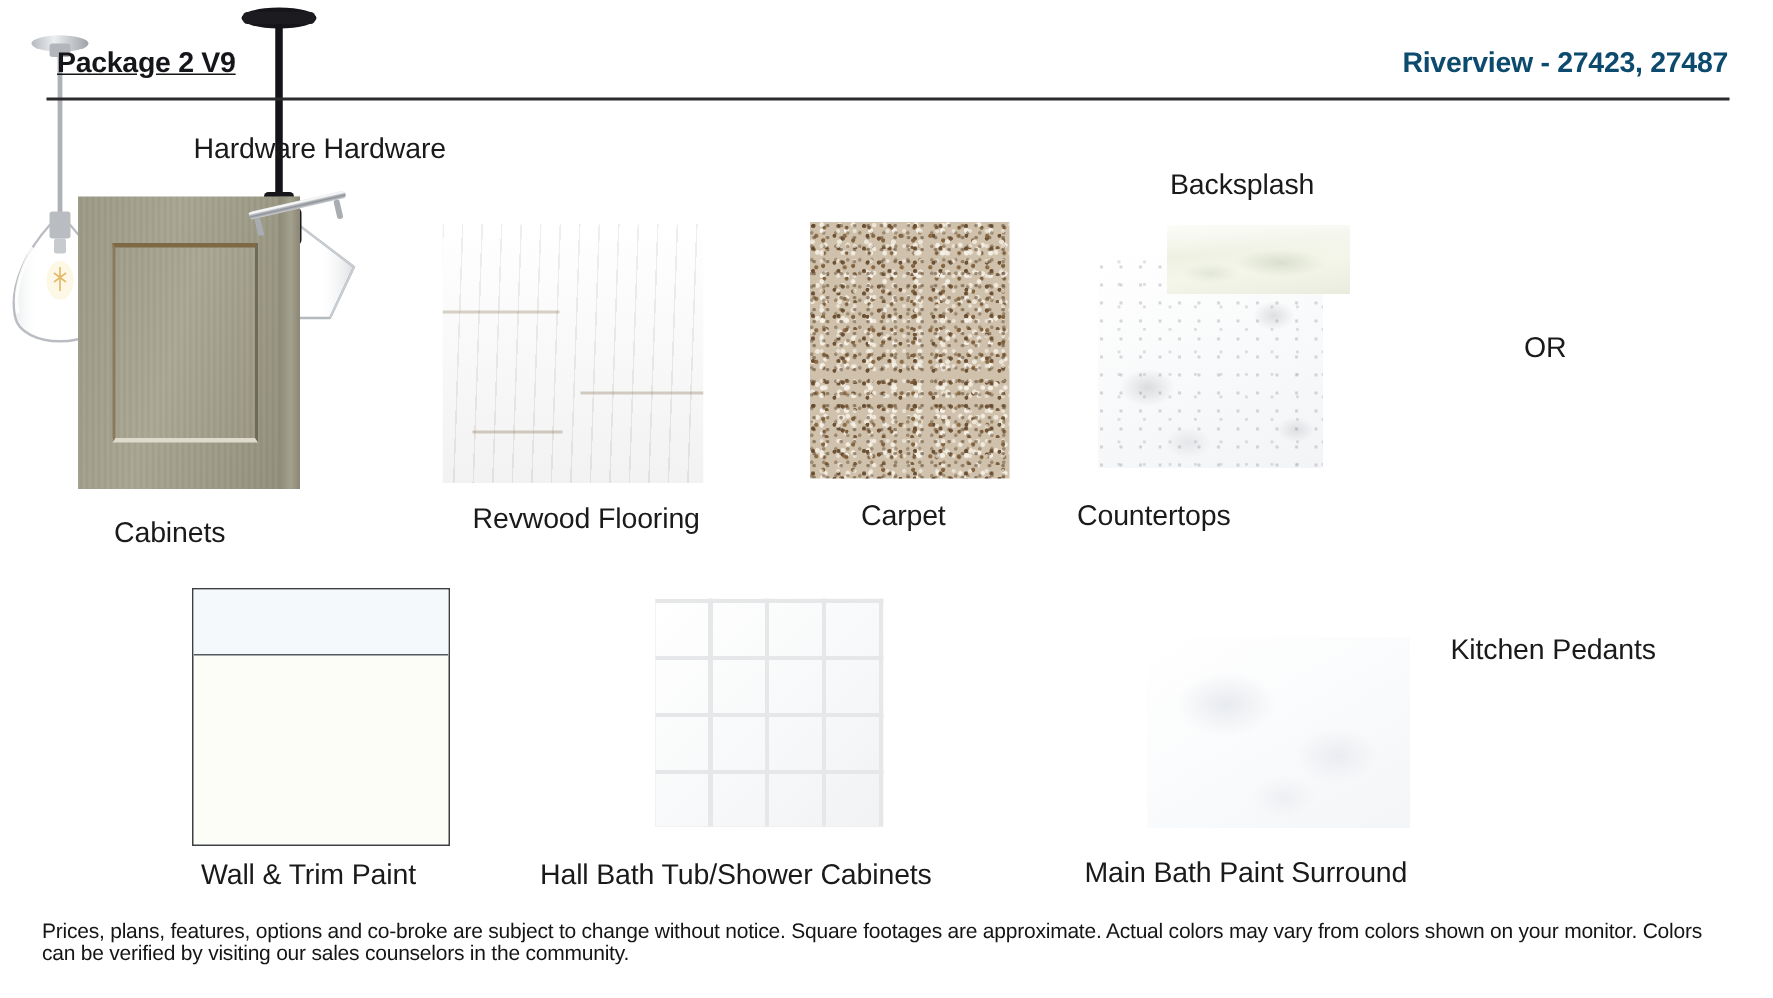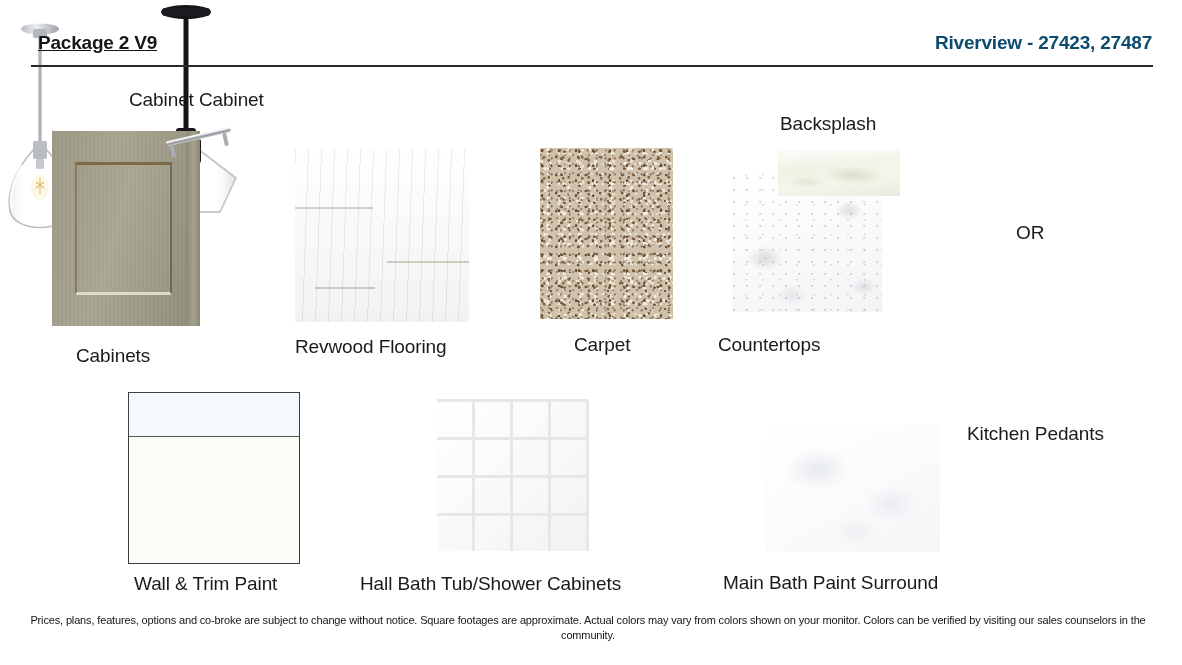--- a/index.html
+++ b/index.html
@@ -252,43 +252,42 @@
       radial-gradient(ellipse 38px 26px at 72% 62%, rgba(230,233,238,0.80) 0%, rgba(0,0,0,0) 72%),
       radial-gradient(ellipse 30px 20px at 52% 84%, rgba(233,236,240,0.70) 0%, rgba(0,0,0,0) 72%),
       linear-gradient(150deg, #ffffff 0%, #fafbfc 50%, #f4f5f7 100%);
   }
 
   
   #disclaimer {
     position: absolute;
     left: 28px; top: 613px;
     width: 1120px;
-    font-size: 11px;
+    font-size: 14px;
     line-height: 15px;
     color: #151515;
     letter-spacing: -0.15px;
-    text-align: center;
   }
 </style>
 </head>
 <body>
 
 
 
 
 <div id="header">
   <div id="header-title">Package 2 V9</div>
   <div id="header-community">Riverview - 27423, 27487</div>
   <div id="header-rule"></div>
 </div>
 
 
 
 
-<div class="label" style="left:129px; top:89px;">Cabinet Cabinet</div>
+<div class="label" style="left:129px; top:89px;">Hardware Hardware</div>
 
 
 <div class="swatch" id="cabinet-door">
   <div id="cabinet-inner-frame"></div>
   <div id="cabinet-right-edge"></div>
 </div>
 
 
 <svg id="cabinet-hardware-pull" viewBox="0 0 72 34">
   <defs>
@@ -308,21 +307,21 @@
 </svg>
 
 <div class="label" style="left:76px; top:345px;">Cabinets</div>
 
 
 <div class="swatch" id="flooring-swatch">
   <div class="plank-seam" style="left:0; top:58px; width:78px;"></div>
   <div class="plank-seam" style="left:92px; top:112px; width:82px;"></div>
   <div class="plank-seam" style="left:20px; top:138px; width:60px;"></div>
 </div>
-<div class="label" style="left:295px; top:336px;">Revwood Flooring</div>
+<div class="label" style="left:315px; top:336px;">Revwood Flooring</div>
 
 
 <div class="swatch" id="carpet-swatch"></div>
 <div class="label" style="left:574px; top:334px;">Carpet</div>
 
 
 <div class="label" style="left:780px; top:113px;">Backsplash</div>
 <div class="swatch" id="countertop-swatch"></div>
 <div class="swatch" id="backsplash-swatch"></div>
 <div class="label" style="left:718px; top:334px;">Countertops</div>

